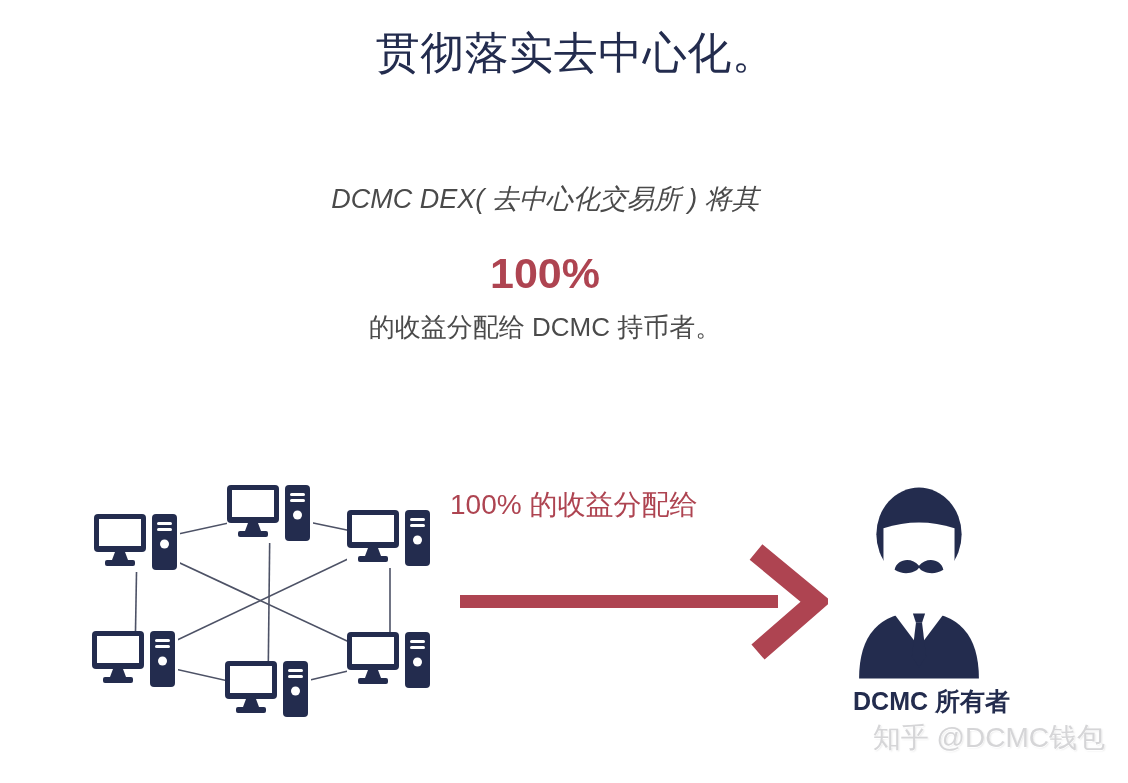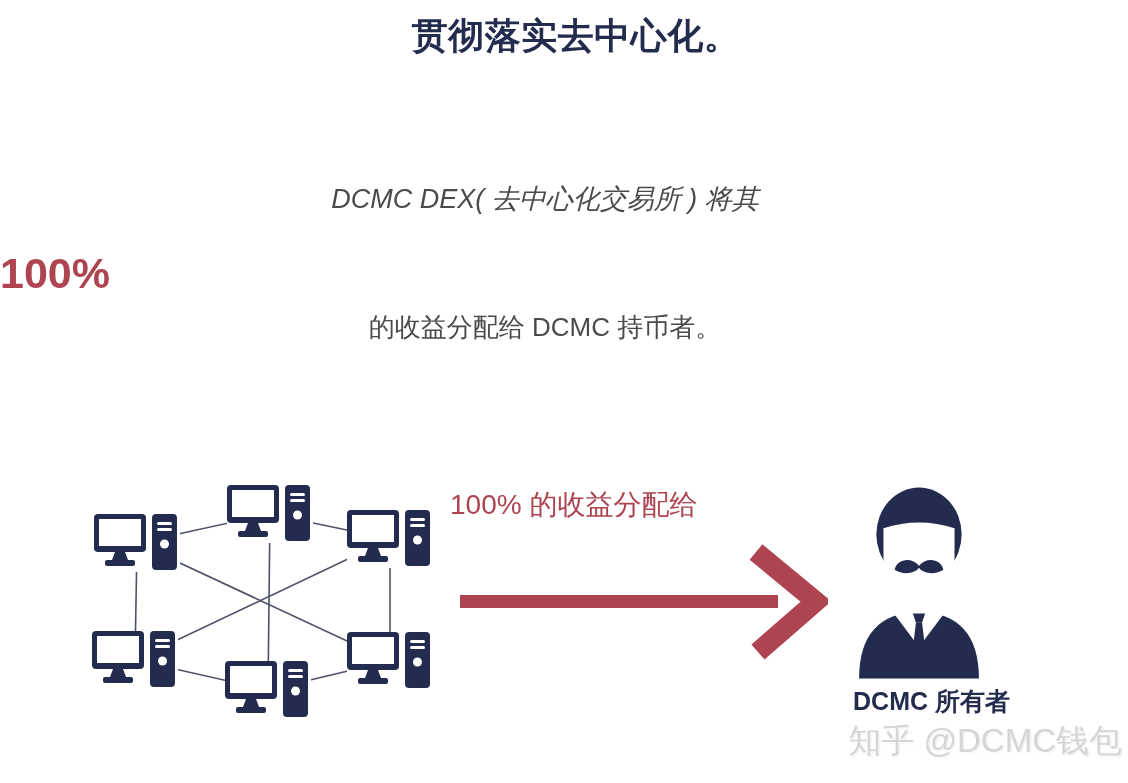--- a/index.html
+++ b/index.html
@@ -12,34 +12,34 @@
   *{margin:0;padding:0;box-sizing:border-box;}
   html,body{background:#fff;}
   body{font-family:"Liberation Sans","DejaVu Sans",sans-serif;}
   .canvas{
     position:relative;
     width:1128px;height:783px;
     background:#ffffff;
     overflow:hidden;
   }
   .title{
-    position:absolute;top:12px;left:24px;right:0;
+    position:absolute;top:24px;left:24px;right:0;
     text-align:center;
-    font-size:36px;font-weight:bold;
+    font-size:44px;font-weight:normal;
     color:var(--navy);
     letter-spacing:0.5px;
   }
   .intro-line1{
     position:absolute;top:181px;left:0;right:38px;
     text-align:center;
     font-size:27px;color:var(--gray-text);font-style:italic;
   }
   .intro-highlight{
     position:absolute;top:249px;left:0;right:38px;
-    text-align:left;
+    text-align:center;
     font-size:43px;font-weight:bold;color:var(--red);
   }
   .intro-line2{
     position:absolute;top:310px;left:0;right:38px;
     text-align:center;
     font-size:26px;color:var(--gray-text);
   }
   .network{position:absolute;left:75px;top:455px;width:380px;height:290px;}
   .flow-label{
     position:absolute;left:450px;top:486px;
@@ -48,22 +48,22 @@
   }
   .arrow{position:absolute;left:448px;top:540px;width:380px;height:125px;}
   .person{position:absolute;left:853px;top:483px;width:132px;height:196px;}
   .owner-label{
     position:absolute;left:848px;top:685px;width:167px;
     text-align:center;
     font-size:25px;font-weight:bold;color:var(--navy);
     white-space:nowrap;
   }
   .watermark{
-    position:absolute;right:6px;top:719px;
-    font-size:33px;color:var(--watermark);
+    position:absolute;right:23px;top:719px;
+    font-size:28px;color:var(--watermark);
     text-shadow:0 1px 0 #ffffff,1px 1px 2px rgba(0,0,0,0.10);
     white-space:nowrap;
   }
   
   .navy-fill{fill:var(--navy);}
   .white-fill{fill:#ffffff;}
   .red-fill{fill:var(--red);}
   .red-stroke{stroke:var(--red);fill:none;}
   .net-line{stroke:var(--line);stroke-width:1.6;}
 </style>

